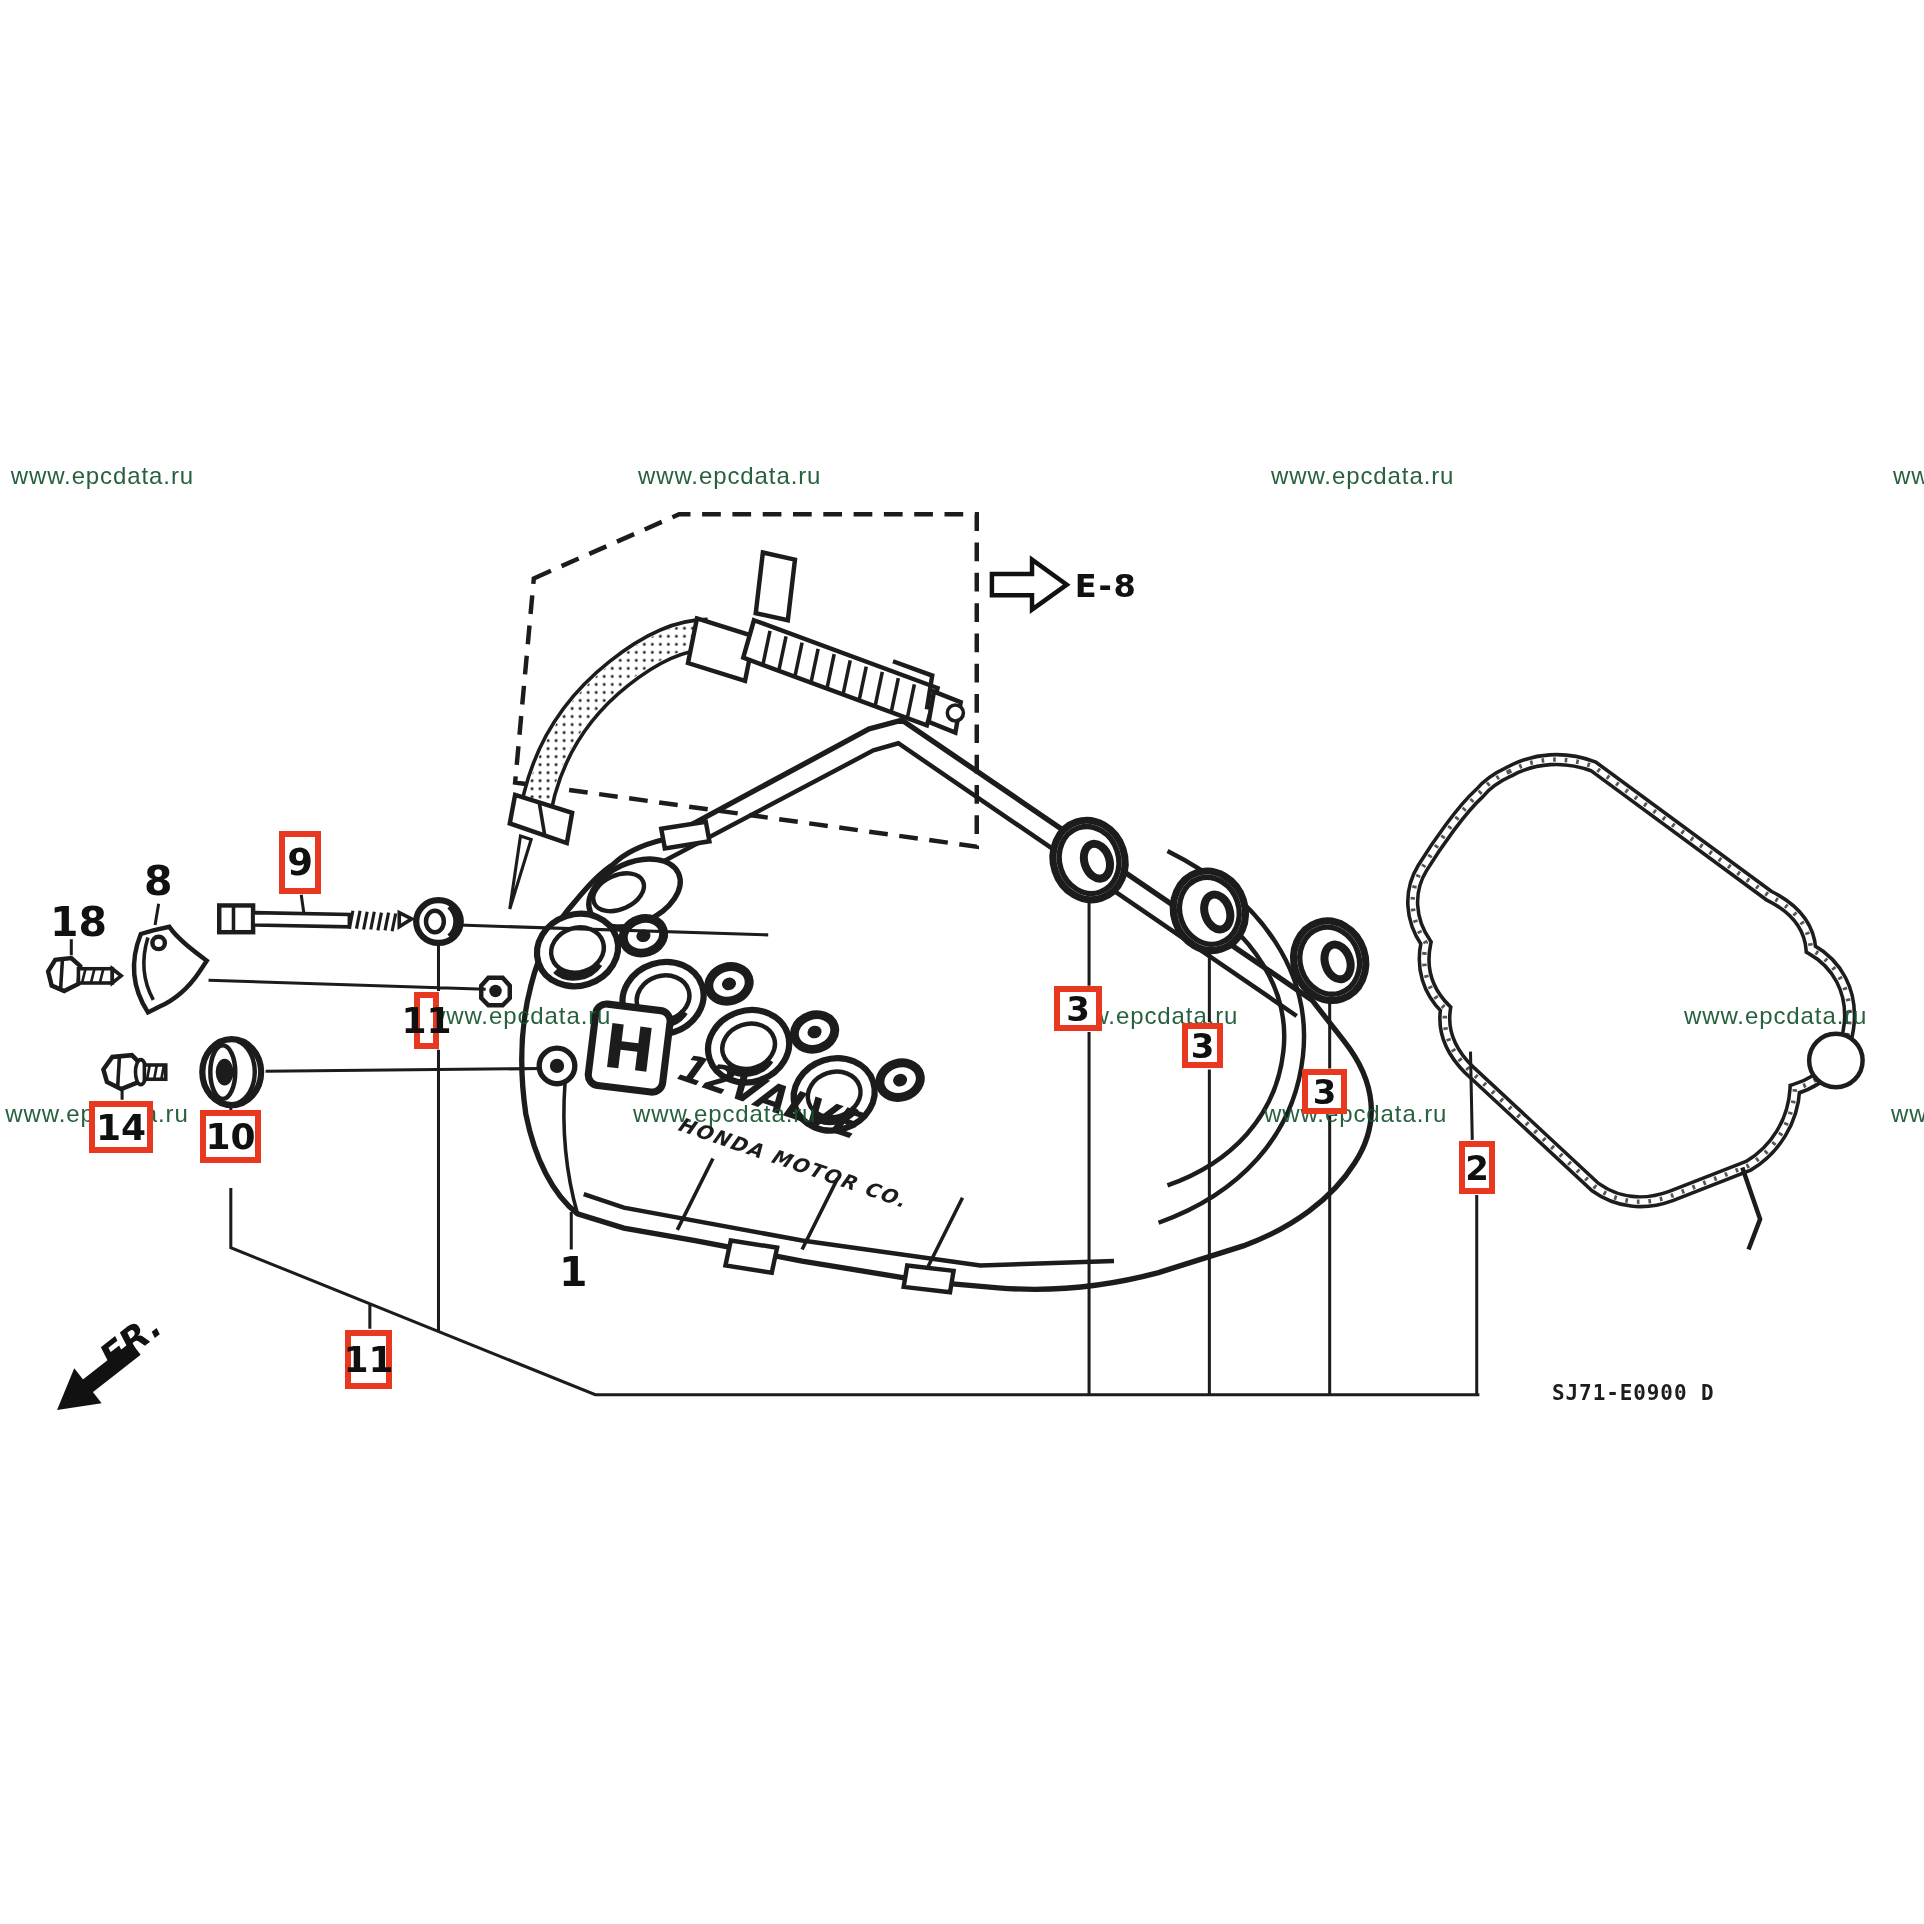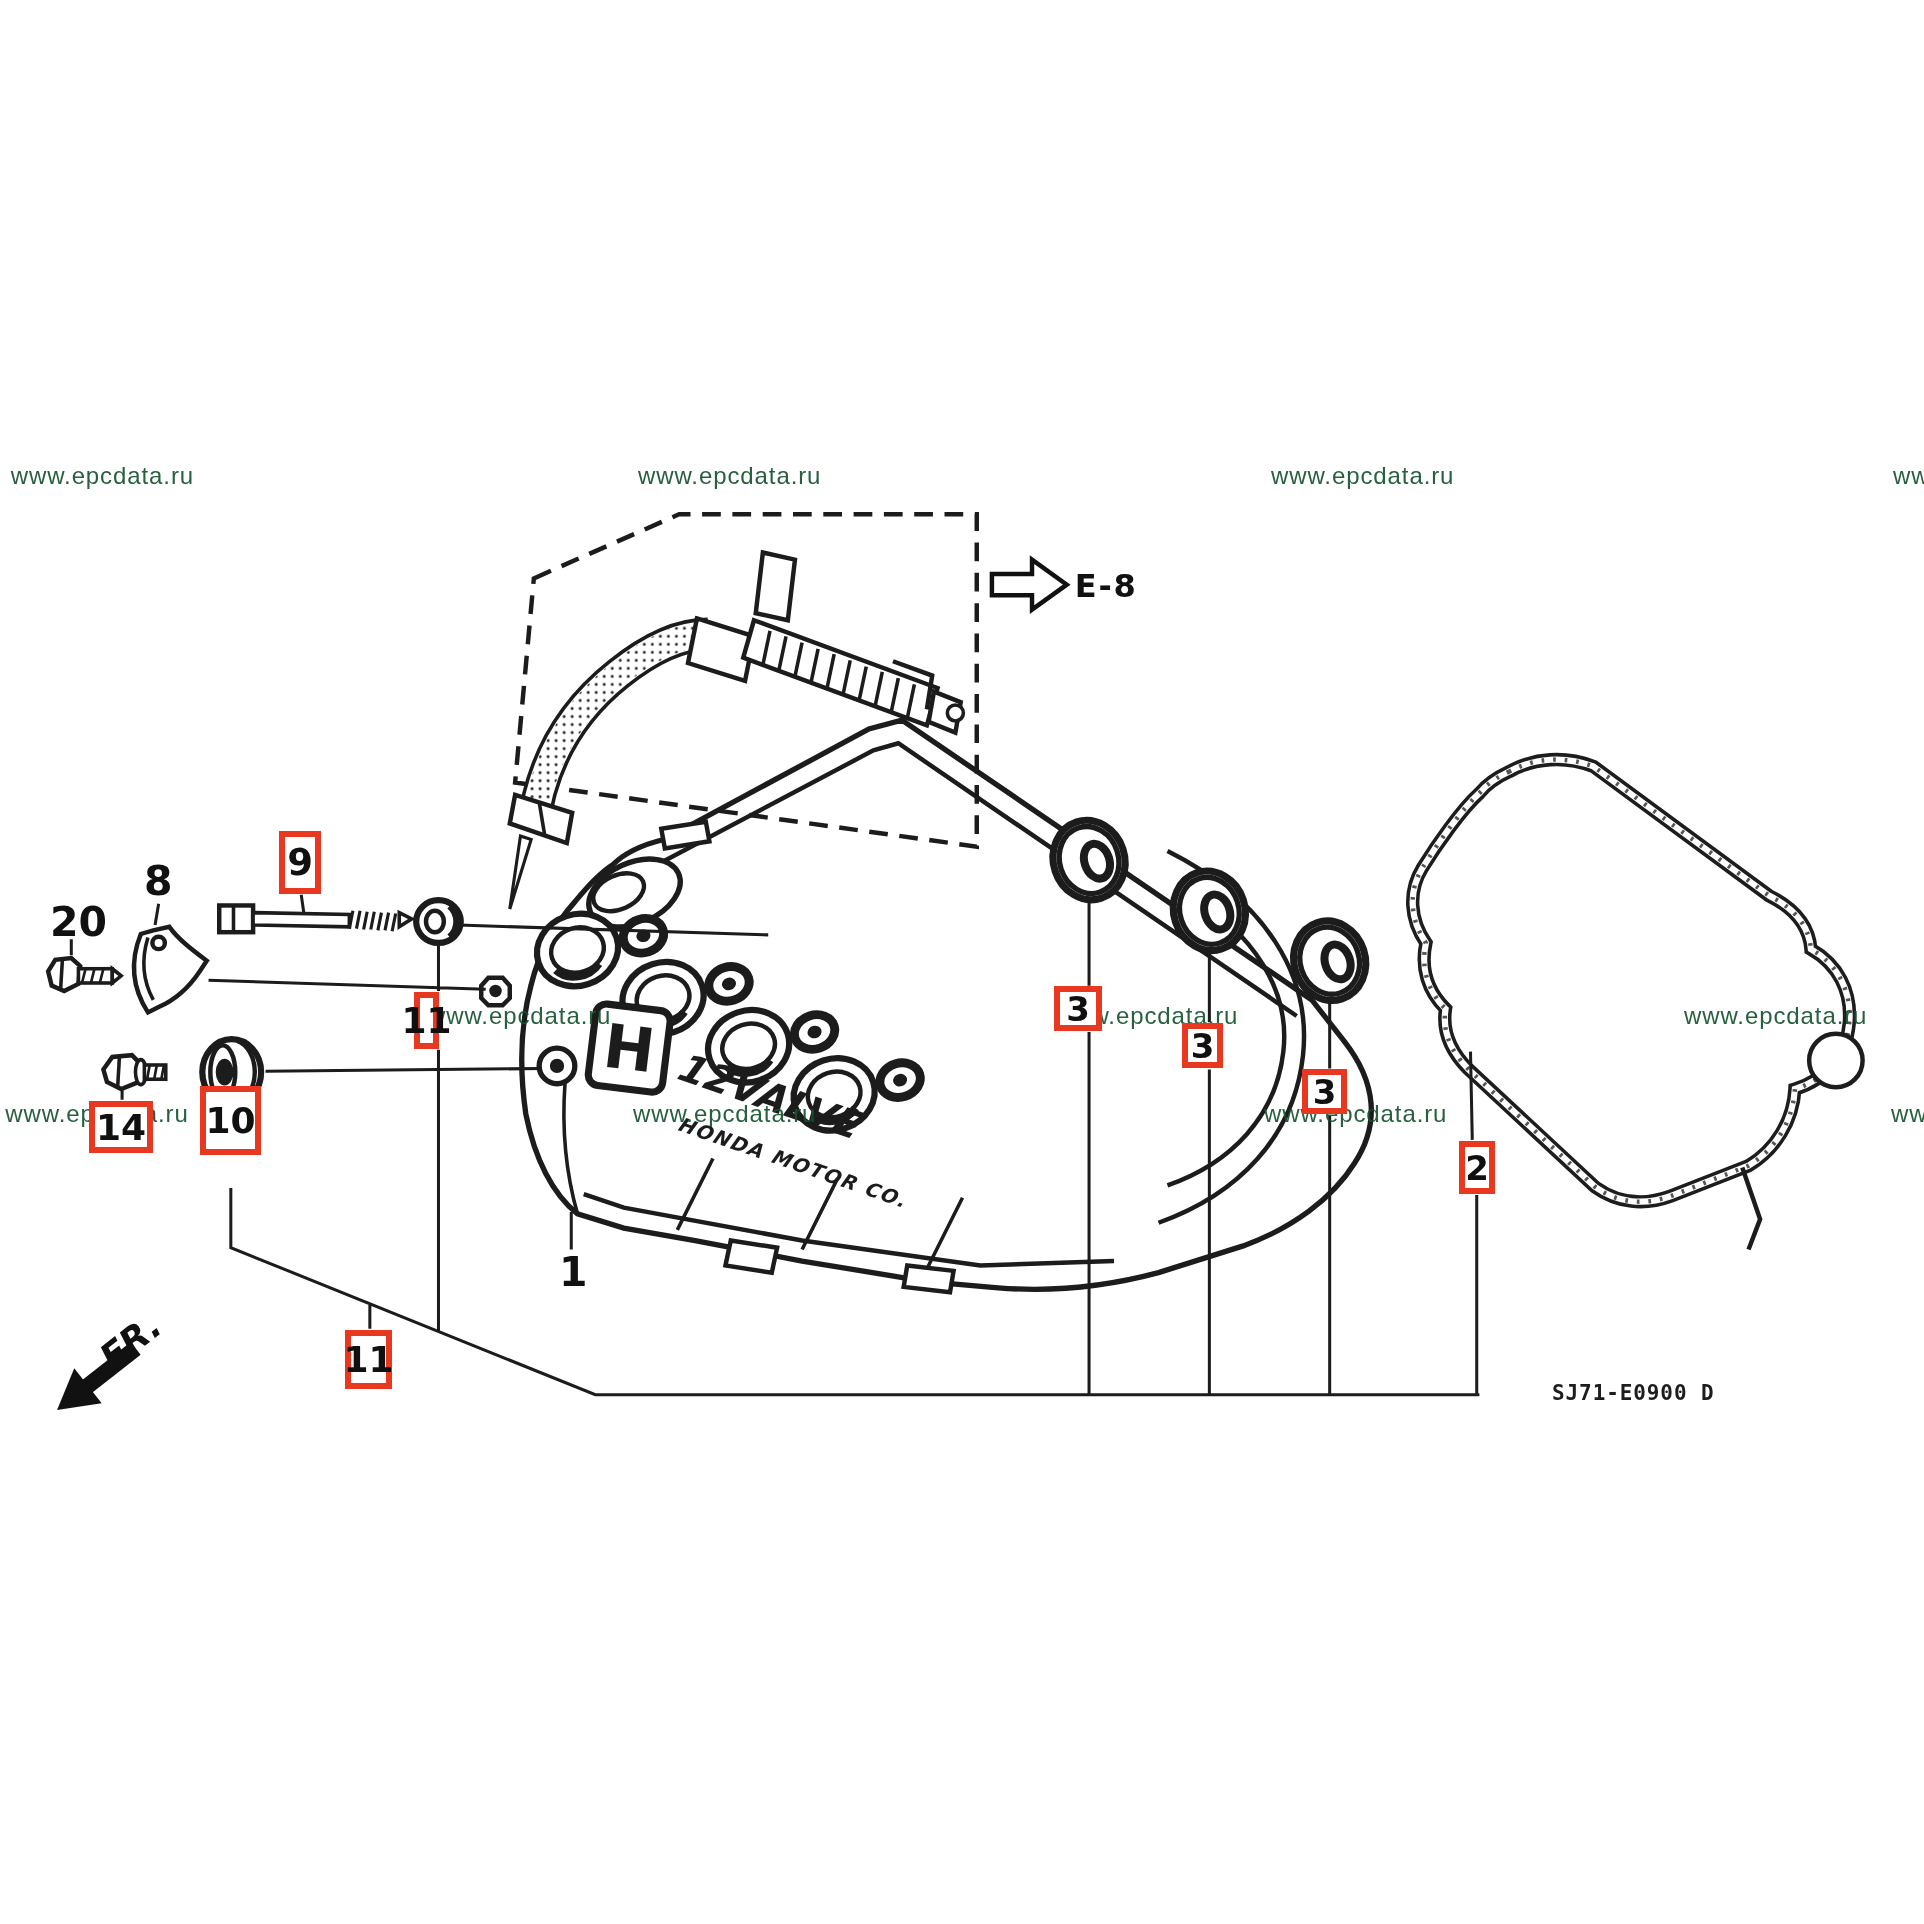--- a/index.html
+++ b/index.html
@@ -253,26 +253,26 @@
   <span class="wm" style="left:1055px; top:1002px;">www.epcdata.ru</span>
   <span class="wm" style="left:1684px; top:1002px;">www.epcdata.ru</span>
   <span class="wm" style="left:5.3px;    top:1100px;">www.epcdata.ru</span>
   <span class="wm" style="left:633px;  top:1100px;">www.epcdata.ru</span>
   <span class="wm" style="left:1264px; top:1100px;">www.epcdata.ru</span>
   <span class="wm" style="left:1891px; top:1100px;">www.epcdata.ru</span>
 
   <div class="co" style="left:279px;  top:831px;  width:42px; height:63px; font-size:37px;">9</div>
   <div class="co" style="left:414px;  top:992px; width:25px; height:57px; font-size:36px;">11</div>
   <div class="co" style="left:89px;  top:1101px; width:64px; height:52px; font-size:36px;">14</div>
-  <div class="co" style="left:200px;  top:1086px; width:61px; height:69px; font-size:36px;text-align:center;">10</div>
+  <div class="co" style="left:200px;  top:1110px; width:61px; height:53px; font-size:36px;text-align:center;">10</div>
   <div class="co" style="left:345px;  top:1330px; width:47px; height:59px; font-size:36px;">11</div>
   <div class="co" style="left:1054px; top:986px; width:48px; height:45px; font-size:34px;">3</div>
   <div class="co" style="left:1182px; top:1023px; width:41px; height:45px; font-size:34px;">3</div>
   <div class="co" style="left:1302px; top:1069px; width:45px; height:45px; font-size:34px;">3</div>
   <div class="co" style="left:1459px; top:1141px; width:36px; height:53px; font-size:34px;">2</div>
 
-  <div class="plain" style="left:50px;  top:898px;">20</div>
+  <div class="plain" style="left:50px;  top:898px;">18</div>
   <div class="plain" style="left:144px; top:857px;">8</div>
   <div class="plain" style="left:559px; top:1248px;">1</div>
 
   <div class="code">SJ71-E0900 D</div>
 </div>
 
 
 </body></html>

